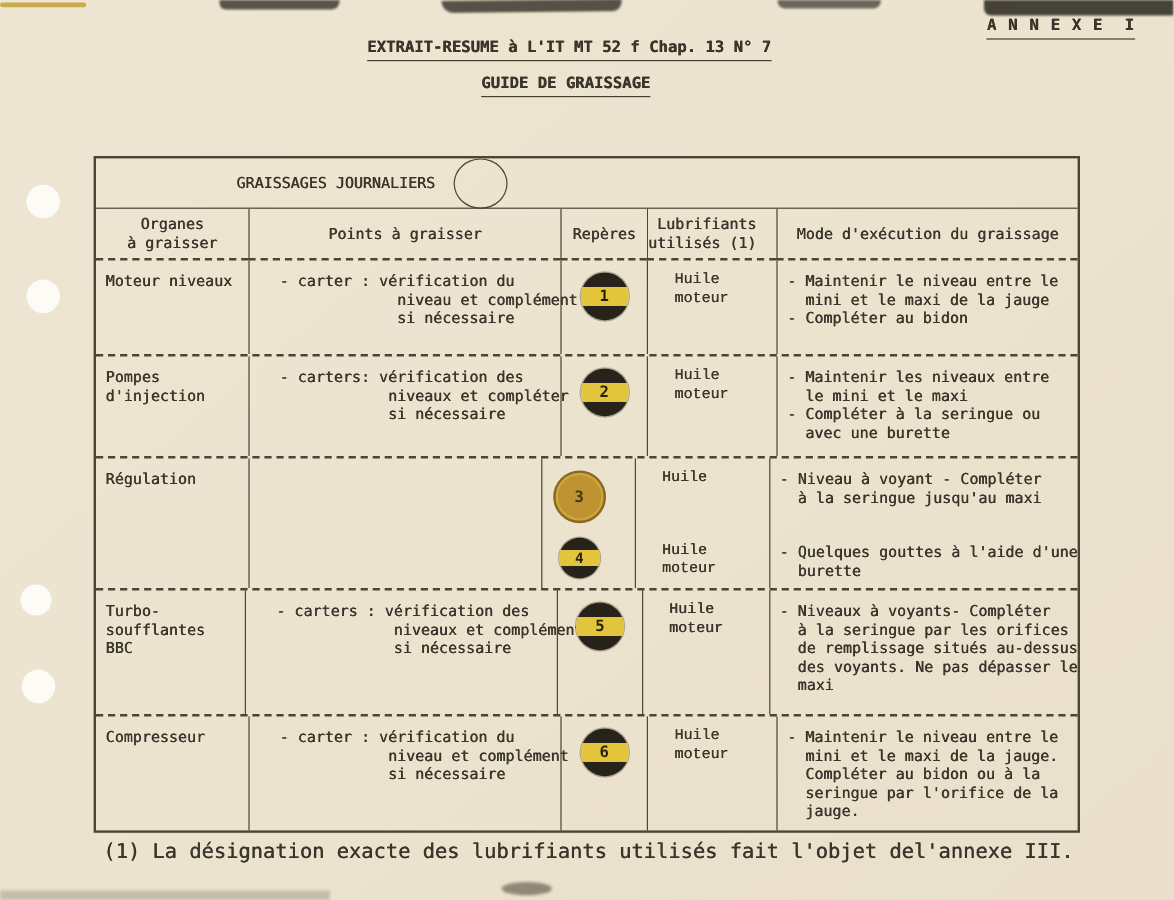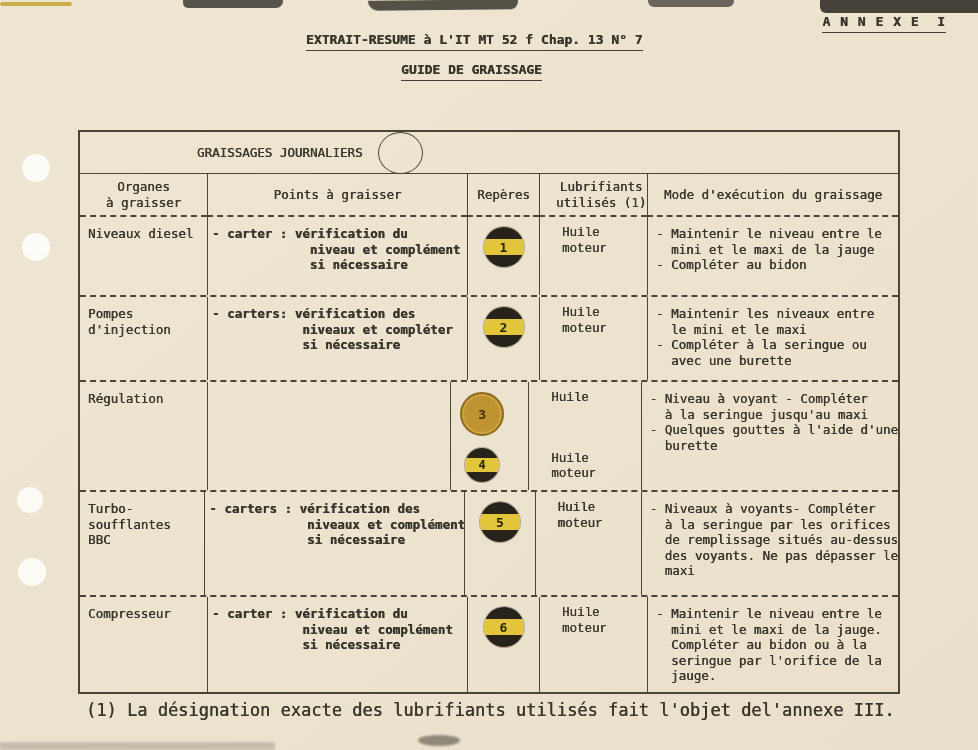--- a/index.html
+++ b/index.html
@@ -24,34 +24,34 @@
   .t-row{display:flex;box-sizing:border-box;}
   .c{box-sizing:border-box;position:relative;}
   .c + .c{border-left:1.5px solid #4b4536;}
   .w0{width:127px;}.w1{width:260px;}.w2{width:72px;}.w3{width:108px;}.w4{flex:1;}
 
   .title-band{height:42px;border-bottom:1.5px solid #4b4536;display:flex;align-items:center;padding-left:117px;box-sizing:border-box;}
   .stamp-circle{width:43px;height:40px;border:1.5px solid #4b4536;border-radius:50%;margin-left:15px;flex:0 0 auto;}
 
   .head-row{height:43px;}
   .hc{display:flex;align-items:center;justify-content:center;border-bottom:2.5px dashed #4b4536;text-align:center;}
-  .hc.left{justify-content:flex-start;padding-left:16px;text-align:center;}
+  .hc.left{justify-content:flex-start;padding-left:0;text-align:right;}
 
   .d-row{border-bottom:2.5px dashed #4b4536;}
   .d-row.last{border-bottom:none;}
   .h0{height:80px;}.h1{height:85px;}.h2{height:110px;gap:15px;}.h3{height:105px;}.h4{height:95px;}
 
   .cell{padding:9px 2px 0 8px;overflow:visible;}
-  .cell.points{padding-left:4px;font-weight:bold;}
+  .cell.points{padding-left:25px;}
   .cell.lub{padding-left:22px;font-family:Liberation Mono, monospace;}
   .cell.mode{padding:9px 0 0 8px;}
   .cell.reperes{display:flex;flex-direction:column;align-items:center;padding:10px 0 0 0;}
   .seg2-points{margin-top:16px;}
   .seg2-lub{margin-top:45px;}
-  .seg2-mode{}
+  .seg2-mode{margin-top:30px;}
   .gap-badge{margin-top:12px;}
 
   
   .badge{width:40px;height:40px;border-radius:50%;display:flex;align-items:center;justify-content:center;
     font-size:13px;font-weight:bold;color:#251f0c;flex:0 0 auto;
     background:linear-gradient(to bottom,#27231a 0 12px,#e2c53a 12px 28px,#27231a 28px 100%);
     box-shadow:0 0 0 1px rgba(60,50,30,.35);}
   .badge.sm{width:34px;height:34px;font-size:12px;
     background:linear-gradient(to bottom,#27231a 0 10px,#e2c53a 10px 24px,#27231a 24px 100%);}
   .badge.solid{background:#bf9232;border:2px solid #8a6a22;box-shadow:inset 0 0 0 2px #cfa53e;color:#453511;}
@@ -97,21 +97,21 @@
       <div class="c w0 hc txt">Organes
 à graisser</div>
       <div class="c w1 hc txt">Points à graisser</div>
       <div class="c w2 hc txt">Repères</div>
       <div class="c w3 hc left txt">Lubrifiants
 utilisés (1)</div>
       <div class="c w4 hc txt">Mode d'exécution du graissage</div>
     </div>
 
     <div class="t-row d-row h0">
-      <div class="c w0 cell txt">Niveaux diesel</div>
+      <div class="c w0 cell txt">Moteur niveaux</div>
       <div class="c w1 cell points txt">- carter : vérification du
              niveau et complément
              si nécessaire</div>
       <div class="c w2 cell reperes">
         <div class="badge">
             <span>1</span>
           </div>
       </div>
       <div class="c w3 cell lub txt">Huile
 moteur</div>

